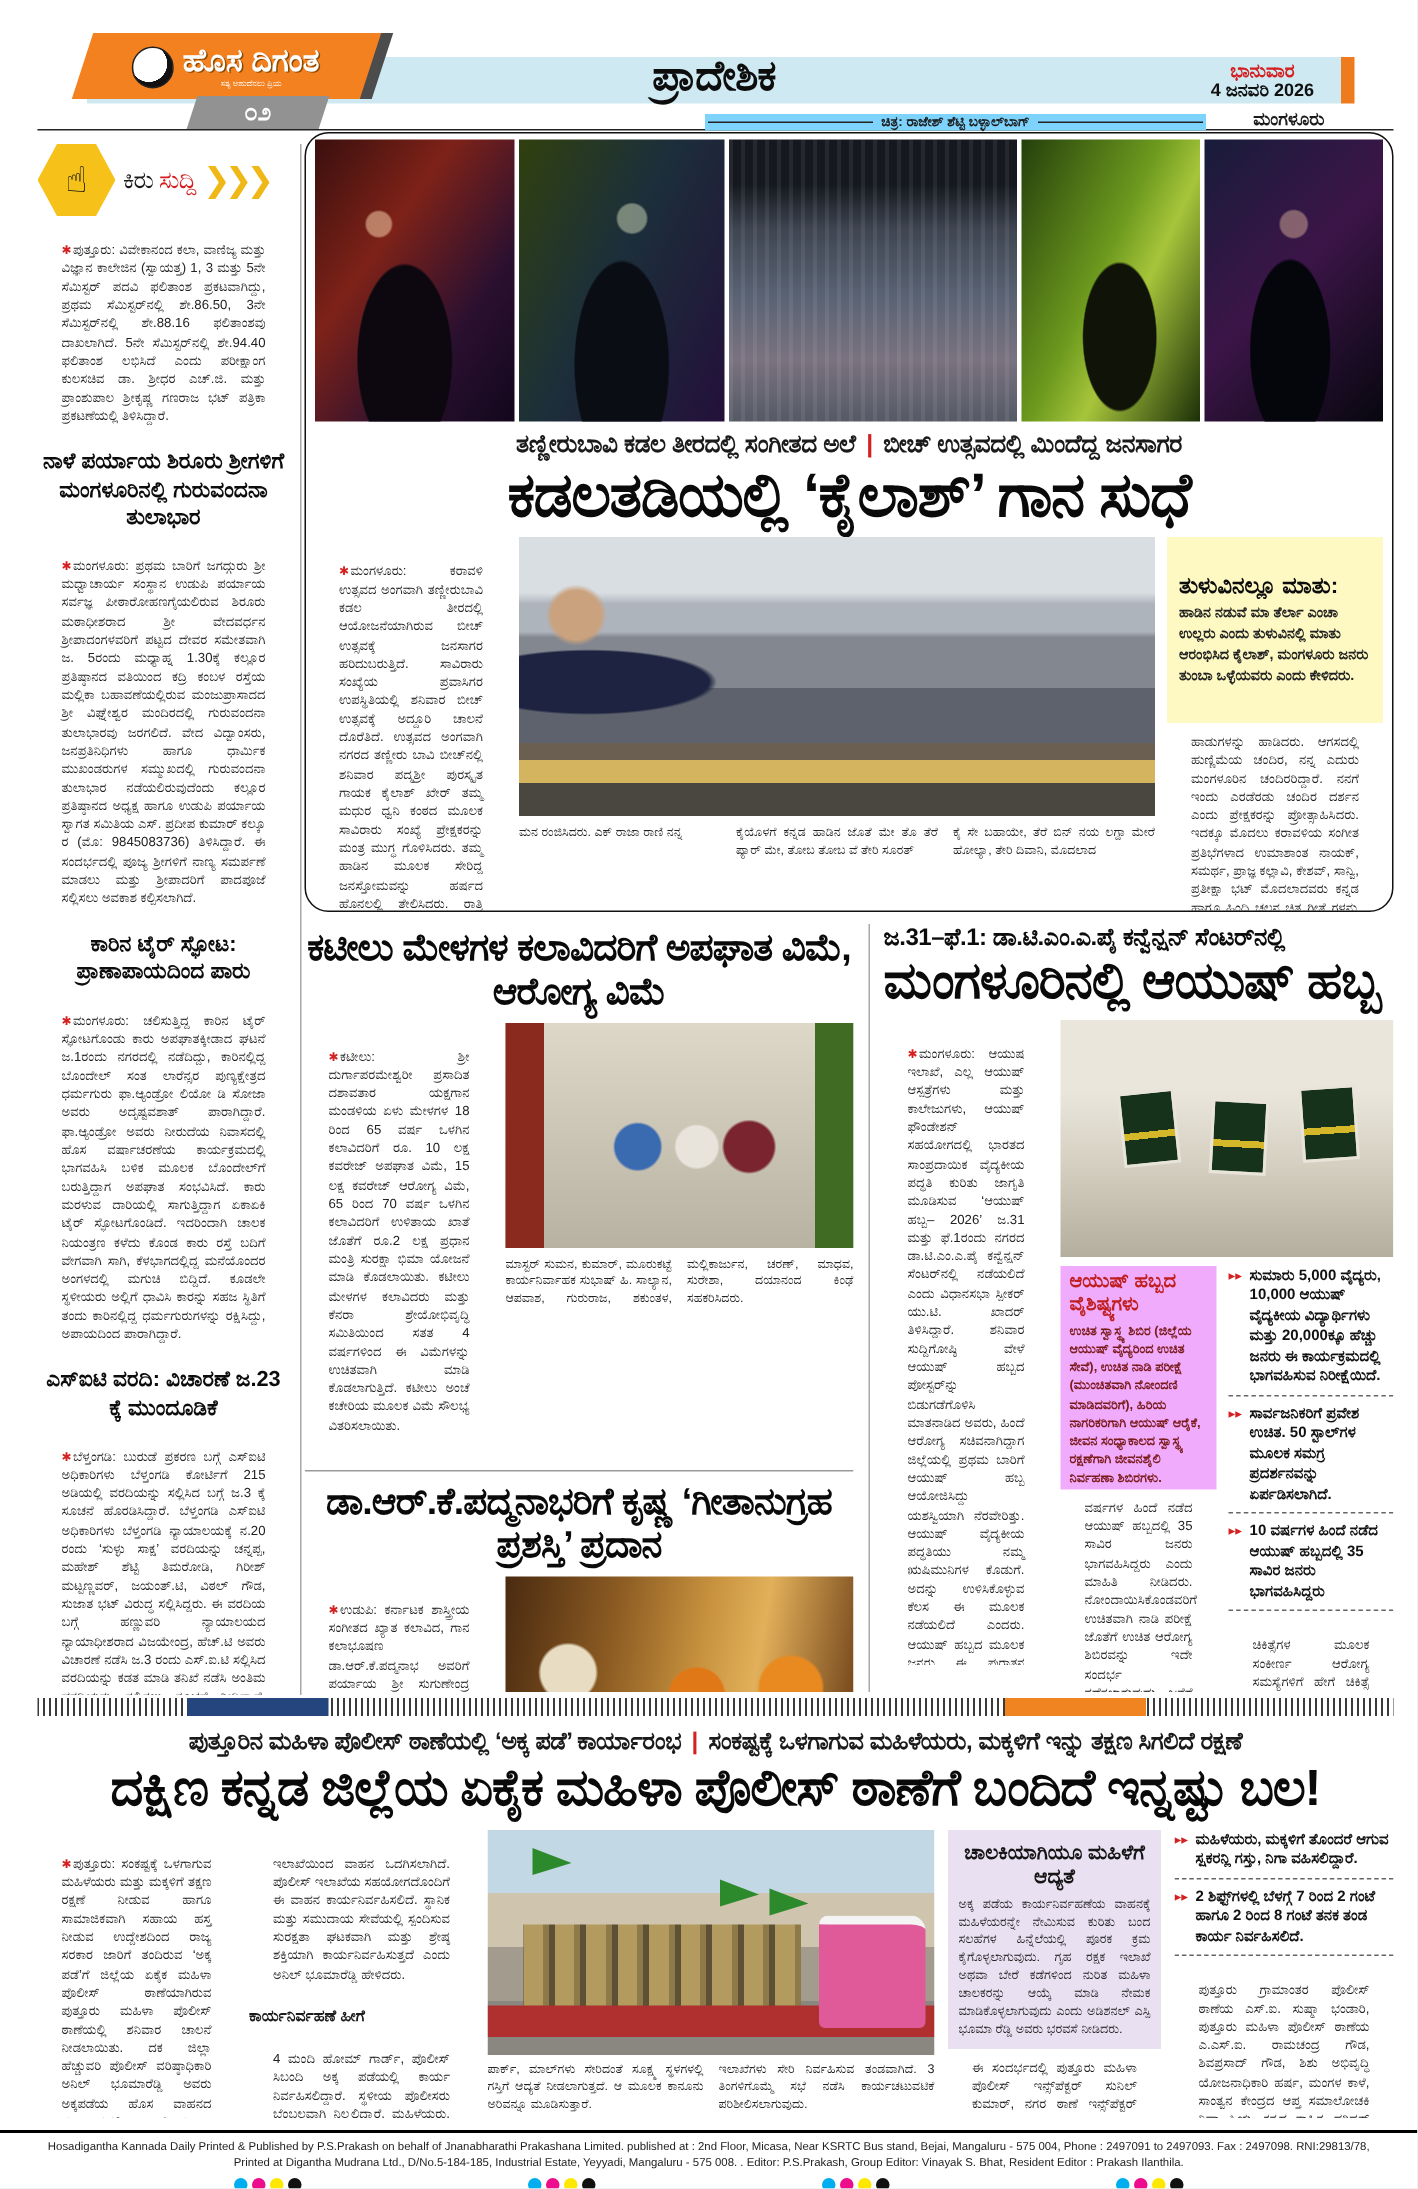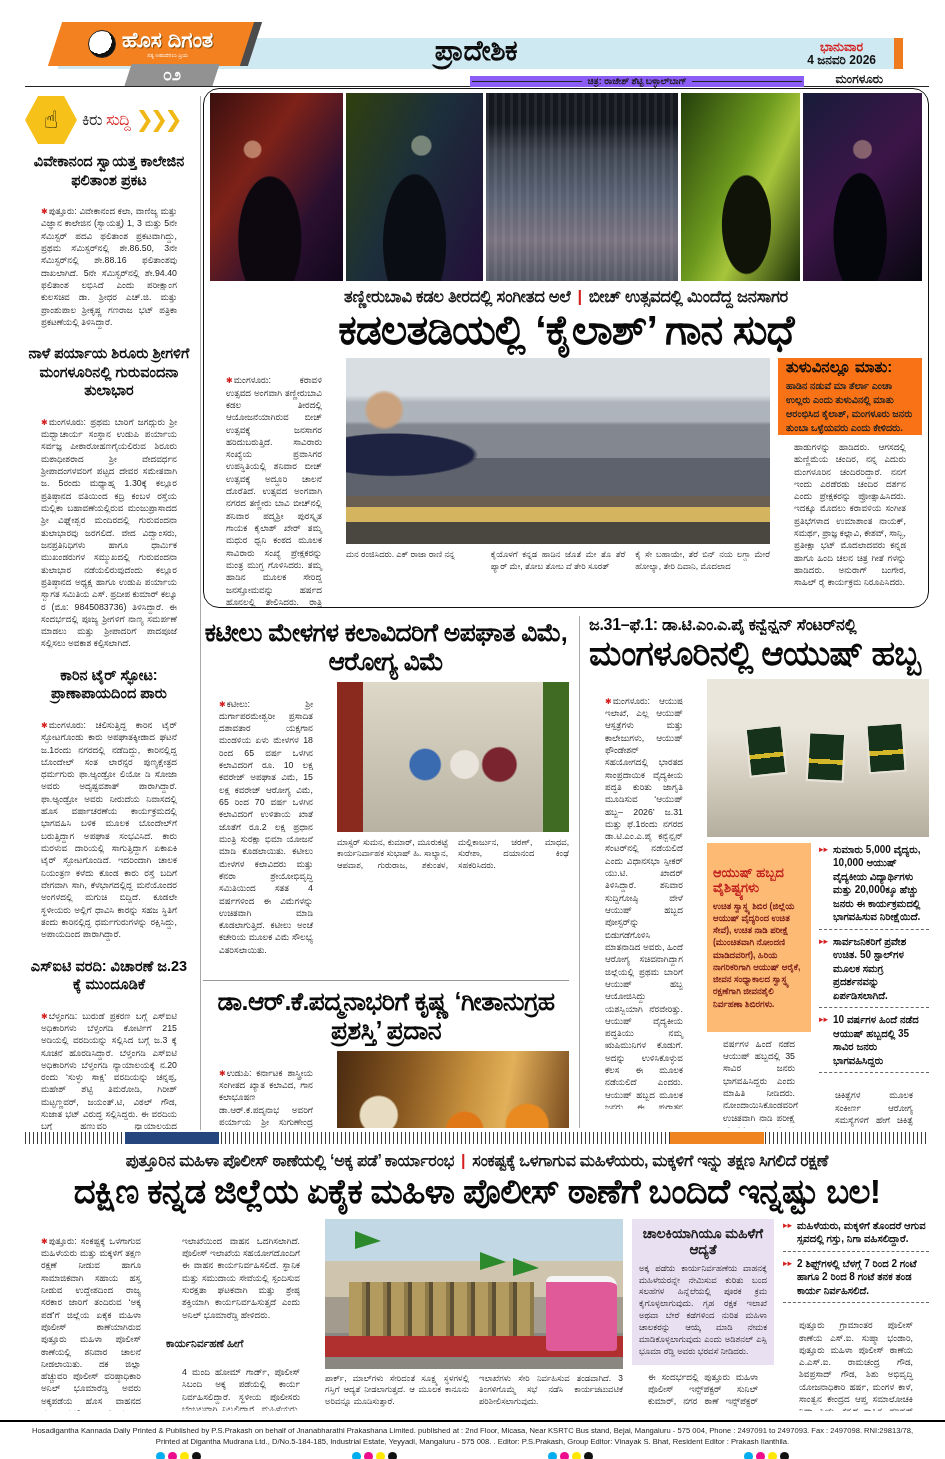--- a/index.html
+++ b/index.html
@@ -17,21 +17,21 @@
   .logo{position:absolute;left:55px;top:22px;width:192px;height:44px;background:#f48120;transform:skewX(-18deg);
         display:flex;align-items:center;justify-content:center;gap:6px;}
   .logo-inner{transform:skewX(18deg);display:flex;align-items:center;gap:6px;}
   .emblem{width:26px;height:26px;border-radius:50%;background:radial-gradient(circle at 40% 40%,#fff 0 55%,#111 56% 100%);border:1px solid #222;}
   .logo-txt{color:#fff;font-size:21px;font-weight:800;line-height:1;text-shadow:1px 1px 0 #8a4a00;}
   .logo-tag{color:#fff;font-size:5.5px;text-align:center;margin-top:2px;}
   .pageno-wrap{position:absolute;left:128px;top:64px;width:88px;height:22px;background:#929292;transform:skewX(-18deg);
         display:flex;align-items:center;justify-content:center;}
   .pageno{transform:skewX(18deg);color:#fff;font-size:16px;font-weight:800;}
   .head-rule{position:absolute;left:25px;top:86px;width:904px;border-top:1px solid #222;}
-  .credit-line{position:absolute;left:470px;top:76px;width:330px;display:flex;align-items:center;gap:6px;background:#8b5cf6;padding:0 2px;}
+  .credit-line{position:absolute;left:470px;top:76px;width:330px;display:flex;align-items:center;gap:6px;background:#7dd3fc;padding:0 2px;}
   .credit-line .ln{flex:1;border-top:1px solid #222;}
   .credit-line .lbl{font-size:9px;font-weight:800;white-space:nowrap;}
   
   .sidebar{position:absolute;left:25px;top:96px;width:168px;height:1034px;overflow:hidden;}
   .side-divider{position:absolute;left:200px;top:96px;width:1px;height:1034px;background:#a8a8a8;}
   .kiru{display:flex;align-items:center;gap:5px;margin-bottom:8px;}
   .hex{width:52px;height:48px;background:#f6c21a;clip-path:polygon(25% 0,75% 0,100% 50%,75% 100%,25% 100%,0 50%);
        display:flex;align-items:center;justify-content:center;font-size:24px;color:#111;}
   .kiru-lbl{font-size:16px;font-weight:400;letter-spacing:-0.5px;}
   .kiru-red{color:#d42020;}
@@ -63,21 +63,21 @@
   .lead-row{display:flex;gap:8px;margin-top:6px;height:250px;overflow:hidden;}
   .lead-c1{width:128px;flex:none;overflow:hidden;}
   .lead-center{width:424px;flex:none;}
   .mainphoto{height:186px;background:
        radial-gradient(ellipse at 11% 52%,#1d2340 0 15%,transparent 16%),
        radial-gradient(circle at 9% 28%,#caa27e 0 4%,transparent 5%),
        linear-gradient(#d9dee2 0 20%,#aeb4bc 24% 34%,#83878f 36% 54%,#5e626c 54% 74%,#6b5f52 74% 80%,#d4b45e 80% 88%,#4a4640 88% 100%);}
   .capline{display:flex;gap:10px;margin-top:5px;}
   .capline .cap{flex:1;font-size:8.4px;line-height:1.4;text-align:justify;color:#222;}
   .lead-c2{flex:1;overflow:hidden;}
-  .tulubox{background:#f97316;padding:0 8px;}
+  .tulubox{background:#fef9c3;padding:24px 8px;}
   .tulubox h4{margin:0 0 3px;font-size:15px;font-weight:800;color:#0c0c0c;}
   .tulubox p{margin:0;font-size:9.6px;font-weight:700;line-height:1.45;color:#222;}
   .lead-c2 .btxt{margin-top:6px;}
   
   .midrow{position:absolute;left:203px;top:616px;width:726px;height:512px;overflow:hidden;}
   .mid-div{position:absolute;left:376px;top:0;width:1px;height:512px;background:#a8a8a8;}
   .mid-left{position:absolute;left:0;top:0;width:366px;height:512px;overflow:hidden;}
   .mid-right{position:absolute;left:386px;top:0;width:340px;height:512px;overflow:hidden;}
   .h2a{font-size:25px;font-weight:800;line-height:1.15;text-align:center;letter-spacing:-0.6px;margin:2px 0 6px;color:#0a0a0a;}
   .artrow{display:flex;gap:8px;}
@@ -104,21 +104,21 @@
   .kicker{font-size:16px;font-weight:800;letter-spacing:-0.3px;margin:0 0 2px;color:#0c0c0c;}
   .h2b{font-size:34px;font-weight:800;letter-spacing:-0.8px;line-height:1.05;margin:0 0 7px;color:#0a0a0a;}
   .ayu-row{display:flex;gap:8px;}
   .ayu-c1{width:110px;flex:none;overflow:hidden;height:430px;}
   .ayu-right{flex:1;}
   .ayush-photo{position:relative;height:158px;background:
        linear-gradient(#eae6dc 0 30%,#d6d0c2 60%,#b4ae9e 100%);overflow:hidden;}
   .poster{position:absolute;width:34px;height:46px;background:linear-gradient(#17321a 0 55%,#d4b82a 55% 65%,#17321a 65%);border:2px solid #e8e4da;}
   .ayu-sub{display:flex;gap:8px;margin-top:6px;}
   .ayu-sub-l{width:104px;flex:none;}
-  .featbox{background:#fdba74;padding:22px 6px;}
+  .featbox{background:#f0abfc;padding:2px 6px;}
   .featbox h4{margin:0 0 4px;font-size:13px;font-weight:800;color:#c01f1f;line-height:1.2;}
   .featbox p{margin:0;font-size:8.6px;font-weight:700;line-height:1.42;color:#7a1a1a;}
   .ayu-sub-r{flex:1;}
   .bullet{display:flex;gap:3px;font-size:10px;font-weight:700;line-height:1.35;color:#111;}
   .dashes{border-top:1px dashed #666;margin:5px 0;}
   
   .bottom{position:absolute;left:25px;top:1132px;width:904px;}
   .stripes{position:relative;height:12px;background:repeating-linear-gradient(90deg,#3a3a3a 0 1px,transparent 1px 4px);}
   .blk{position:absolute;top:0;height:12px;}
   .blk-blue{left:100px;width:94px;background:#24457e;}
@@ -195,21 +195,20 @@
     <div class="kiru">
       <div class="hex">☝</div>
       <div class="kiru-lbl">
         <span>ಕಿರು</span>
         <span class="kiru-red">ಸುದ್ದಿ</span>
       </div>
       <span class="chev">❯❯❯</span>
     </div>
 
     <div class="brief">
-      <h3>ವಿವೇಕಾನಂದ ಸ್ವಾಯತ್ತ ಕಾಲೇಜಿನ ಫಲಿತಾಂಶ ಪ್ರಕಟ</h3>
       <p class="btxt"><span class="star">✱</span><span>ಪುತ್ತೂರು: ವಿವೇಕಾನಂದ ಕಲಾ, ವಾಣಿಜ್ಯ ಮತ್ತು ವಿಜ್ಞಾನ ಕಾಲೇಜಿನ (ಸ್ವಾಯತ್ತ) 1, 3 ಮತ್ತು 5ನೇ ಸೆಮಿಸ್ಟರ್ ಪದವಿ ಫಲಿತಾಂಶ ಪ್ರಕಟವಾಗಿದ್ದು, ಪ್ರಥಮ ಸೆಮಿಸ್ಟರ್‌ನಲ್ಲಿ ಶೇ.86.50, 3ನೇ ಸೆಮಿಸ್ಟರ್‌ನಲ್ಲಿ ಶೇ.88.16 ಫಲಿತಾಂಶವು ದಾಖಲಾಗಿದೆ. 5ನೇ ಸೆಮಿಸ್ಟರ್‌ನಲ್ಲಿ ಶೇ.94.40 ಫಲಿತಾಂಶ ಲಭಿಸಿದೆ ಎಂದು ಪರೀಕ್ಷಾಂಗ ಕುಲಸಚಿವ ಡಾ. ಶ್ರೀಧರ ಎಚ್.ಜಿ. ಮತ್ತು ಪ್ರಾಂಶುಪಾಲ ಶ್ರೀಕೃಷ್ಣ ಗಣರಾಜ ಭಟ್ ಪತ್ರಿಕಾ ಪ್ರಕಟಣೆಯಲ್ಲಿ ತಿಳಿಸಿದ್ದಾರೆ.</span></p>
     </div>
     <div class="brief">
       <h3>ನಾಳೆ ಪರ್ಯಾಯ ಶಿರೂರು ಶ್ರೀಗಳಿಗೆ ಮಂಗಳೂರಿನಲ್ಲಿ ಗುರುವಂದನಾ ತುಲಾಭಾರ</h3>
       <p class="btxt"><span class="star">✱</span><span>ಮಂಗಳೂರು: ಪ್ರಥಮ ಬಾರಿಗೆ ಜಗದ್ಗುರು ಶ್ರೀ ಮಧ್ವಾಚಾರ್ಯ ಸಂಸ್ಥಾನ ಉಡುಪಿ ಪರ್ಯಾಯ ಸರ್ವಜ್ಞ ಪೀಠಾರೋಹಣಗೈಯಲಿರುವ ಶಿರೂರು ಮಠಾಧೀಶರಾದ ಶ್ರೀ ವೇದವರ್ಧನ ಶ್ರೀಪಾದಂಗಳವರಿಗೆ ಪಟ್ಟದ ದೇವರ ಸಮೇತವಾಗಿ ಜ. 5ರಂದು ಮಧ್ಯಾಹ್ನ 1.30ಕ್ಕೆ ಕಲ್ಲೂರ ಪ್ರತಿಷ್ಠಾನದ ವತಿಯಿಂದ ಕದ್ರಿ ಕಂಬಳ ರಸ್ತೆಯ ಮಲ್ಲಿಕಾ ಬಹಾವಣೆಯಲ್ಲಿರುವ ಮಂಜುಪ್ರಾಸಾದದ ಶ್ರೀ ವಿಘ್ನೇಶ್ವರ ಮಂದಿರದಲ್ಲಿ ಗುರುವಂದನಾ ತುಲಾಭಾರವು ಜರಗಲಿದೆ. ವೇದ ವಿದ್ವಾಂಸರು, ಜನಪ್ರತಿನಿಧಿಗಳು ಹಾಗೂ ಧಾರ್ಮಿಕ ಮುಖಂಡರುಗಳ ಸಮ್ಮುಖದಲ್ಲಿ ಗುರುವಂದನಾ ತುಲಾಭಾರ ನಡೆಯಲಿರುವುದೆಂದು ಕಲ್ಲೂರ ಪ್ರತಿಷ್ಠಾನದ ಅಧ್ಯಕ್ಷ ಹಾಗೂ ಉಡುಪಿ ಪರ್ಯಾಯ ಸ್ವಾಗತ ಸಮಿತಿಯ ಎಸ್. ಪ್ರದೀಪ ಕುಮಾರ್ ಕಲ್ಕೂ​ರ (ಮೊ: 9845083736) ತಿಳಿಸಿದ್ದಾರೆ. ಈ ಸಂದರ್ಭದಲ್ಲಿ ಪೂಜ್ಯ ಶ್ರೀಗಳಿಗೆ ನಾಣ್ಯ ಸಮರ್ಪಣೆ ಮಾಡಲು ಮತ್ತು ಶ್ರೀಪಾದರಿಗೆ ಪಾದಪೂಜೆ ಸಲ್ಲಿಸಲು ಅವಕಾಶ ಕಲ್ಪಿಸಲಾಗಿದೆ.</span></p>
     </div>
     <div class="brief">
       <h3>ಕಾರಿನ ಟೈರ್ ಸ್ಫೋಟ: ಪ್ರಾಣಾಪಾಯದಿಂದ ಪಾರು</h3>
       <p class="btxt"><span class="star">✱</span><span>ಮಂಗಳೂರು: ಚಲಿಸುತ್ತಿದ್ದ ಕಾರಿನ ಟೈರ್ ಸ್ಫೋಟಗೊಂಡು ಕಾರು ಅಪಘಾತಕ್ಕೀಡಾದ ಘಟನೆ ಜ.1ರಂದು ನಗರದಲ್ಲಿ ನಡೆದಿದ್ದು, ಕಾರಿನಲ್ಲಿದ್ದ ಬೊಂದೇಲ್ ಸಂತ ಲಾರೆನ್ಸರ ಪುಣ್ಯಕ್ಷೇತ್ರದ ಧರ್ಮಗುರು ಫಾ.ಆ್ಯಂಡ್ರೋ ಲಿಯೋ ಡಿ ಸೋಜಾ ಅವರು ಅದೃಷ್ಟವಶಾತ್ ಪಾರಾಗಿದ್ದಾರೆ. ಫಾ.ಆ್ಯಂಡ್ರೋ ಅವರು ನೀರುದೆಯ ನಿವಾಸದಲ್ಲಿ ಹೊಸ ವರ್ಷಾಚರಣೆಯ ಕಾರ್ಯಕ್ರಮದಲ್ಲಿ ಭಾಗವಹಿಸಿ ಬಳಿಕ ಮೂಲಕ ಬೊಂದೇಲ್‌ಗೆ ಬರುತ್ತಿದ್ದಾಗ ಅಪಘಾತ ಸಂಭವಿಸಿದೆ. ಕಾರು ಮರಳುವ ದಾರಿಯಲ್ಲಿ ಸಾಗುತ್ತಿದ್ದಾಗ ಏಕಾಏಕಿ ಟೈರ್ ಸ್ಫೋಟಗೊಂಡಿದೆ. ಇದರಿಂದಾಗಿ ಚಾಲಕ ನಿಯಂತ್ರಣ ಕಳೆದು ಕೊಂಡ ಕಾರು ರಸ್ತೆ ಬದಿಗೆ ವೇಗವಾಗಿ ಸಾಗಿ, ಕೆಳಭಾಗದಲ್ಲಿದ್ದ ಮನೆಯೊಂದರ ಅಂಗಳದಲ್ಲಿ ಮಗುಚಿ ಬಿದ್ದಿದೆ. ಕೂಡಲೇ ಸ್ಥಳೀಯರು ಅಲ್ಲಿಗೆ ಧಾವಿಸಿ ಕಾರನ್ನು ಸಹಜ ಸ್ಥಿತಿಗೆ ತಂದು ಕಾರಿನಲ್ಲಿದ್ದ ಧರ್ಮಗುರುಗಳನ್ನು ರಕ್ಷಿಸಿದ್ದು, ಅಪಾಯದಿಂದ ಪಾರಾಗಿದ್ದಾರೆ.</span></p>
     </div>
@@ -373,21 +372,21 @@
       <div class="akka-c akka-c4">
         <div class="drvbox">
           <h4>ಚಾಲಕಿಯಾಗಿಯೂ ಮಹಿಳೆಗೆ ಆದ್ಯತೆ</h4>
           <p>ಅಕ್ಕ ಪಡೆಯ ಕಾರ್ಯನಿರ್ವಹಣೆಯ ವಾಹನಕ್ಕೆ ಮಹಿಳೆಯರನ್ನೇ ನೇಮಿಸುವ ಕುರಿತು ಬಂದ ಸಲಹೆಗಳ ಹಿನ್ನೆಲೆಯಲ್ಲಿ ಪೂರಕ ಕ್ರಮ ಕೈಗೊಳ್ಳಲಾಗುವುದು. ಗೃಹ ರಕ್ಷಕ ಇಲಾಖೆ ಅಥವಾ ಬೇರೆ ಕಡೆಗಳಿಂದ ನುರಿತ ಮಹಿಳಾ ಚಾಲಕರನ್ನು ಆಯ್ಕೆ ಮಾಡಿ ನೇಮಕ ಮಾಡಿಕೊಳ್ಳಲಾಗುವುದು ಎಂದು ಅಡಿಶನಲ್ ಎಸ್ಪಿ ಭೂಮಾ ರೆಡ್ಡಿ ಅವರು ಭರವಸೆ ನೀಡಿದರು.</p>
         </div>
         <p class="btxt" style="margin-top:6px;">ಈ ಸಂದರ್ಭದಲ್ಲಿ ಪುತ್ತೂರು ಮಹಿಳಾ ಪೊಲೀಸ್ ಇನ್ಸ್‌ಪೆಕ್ಟರ್ ಸುನಿಲ್ ಕುಮಾರ್, ನಗರ ಠಾಣೆ ಇನ್ಸ್‌ಪೆಕ್ಟರ್ ಜಾನ್ಸನ್ ಡಿಸೋಜ ಉಪಸ್ಥಿತರಿದ್ದರು.</p>
       </div>
       <div class="akka-c akka-c5">
         <div class="bullet">
             <span class="arrow">▸▸</span>
-            <span>ಮಹಿಳೆಯರು, ಮಕ್ಕಳಿಗೆ ತೊಂದರೆ ಆಗುವ ಸ್ಸವದಲ್ಲಿ ಗಸ್ತು, ನಿಗಾ ವಹಿಸಲಿದ್ದಾರೆ.</span>
+            <span>ಮಹಿಳೆಯರು, ಮಕ್ಕಳಿಗೆ ತೊಂದರೆ ಆಗುವ ಸ್ಷಕರನ್ಲಿ ಗಸ್ತು, ನಿಗಾ ವಹಿಸಲಿದ್ದಾರೆ.</span>
           </div>
         <div class="dashes"></div>
         <div class="bullet">
             <span class="arrow">▸▸</span>
             <span>2 ಶಿಫ್ಟ್‌ಗಳಲ್ಲಿ ಬೆಳಗ್ಗೆ 7 ರಿಂದ 2 ಗಂಟೆ ಹಾಗೂ 2 ರಿಂದ 8 ಗಂಟೆ ತನಕ ತಂಡ ಕಾರ್ಯ ನಿರ್ವಹಿಸಲಿದೆ.</span>
           </div>
         <div class="dashes"></div>
         <p class="btxt">ಪುತ್ತೂರು ಗ್ರಾಮಾಂತರ ಪೊಲೀಸ್ ಠಾಣೆಯ ಎಸ್.ಐ. ಸುಷ್ಮಾ ಭಂಡಾರಿ, ಪುತ್ತೂರು ಮಹಿಳಾ ಪೊಲೀಸ್ ಠಾಣೆಯ ಎ.ಎಸ್.ಐ. ರಾಮಚಂದ್ರ ಗೌಡ, ಶಿವಪ್ರಸಾದ್ ಗೌಡ, ಶಿಶು ಅಭಿವೃದ್ಧಿ ಯೋಜನಾಧಿಕಾರಿ ಹರ್ಷ, ಮಂಗಳ ಕಾಳೆ, ಸಾಂತ್ವನ ಕೇಂದ್ರದ ಆಪ್ತ ಸಮಾಲೋಚಕಿ ನಿಷಾ ಪ್ರಿಯ, ಕನ್ನಡ ಸಾಹಿತ್ಯ ಪರಿಷತ್ ಅಧ್ಯಕ್ಷ ಪುತ್ತೂರು ಉಮೇಶ್ ನಾಯಕ್, ರಿಜಾಕ್ ಬಜತ್ತೂರ್, ಪ್ರಹ್ಲಾದ್ ಸಹಿತ ಹಲವಾರು ಮಂದಿ ಉಪಸ್ಥಿತರಿದ್ದರು.</p>
       </div>
     </div>

